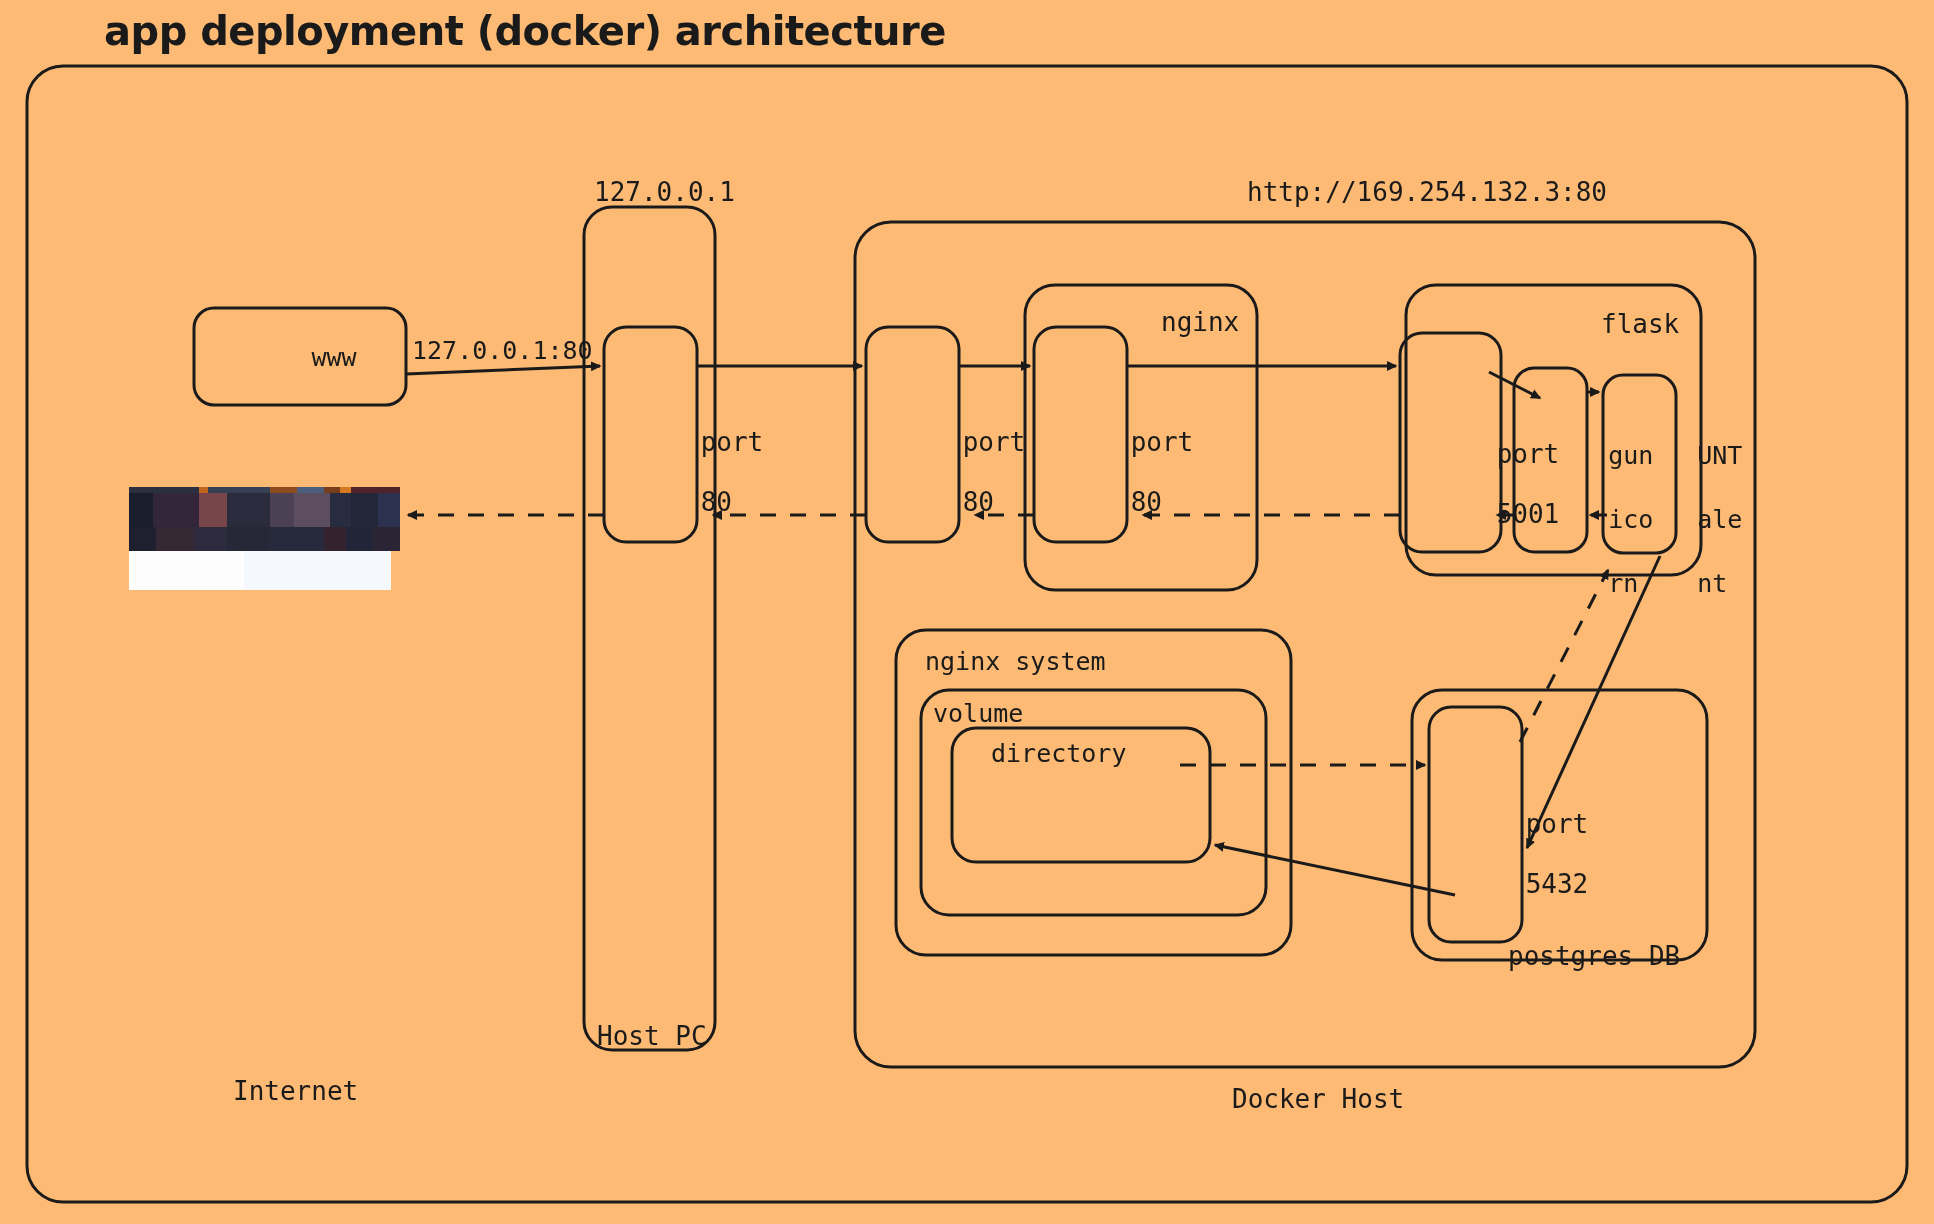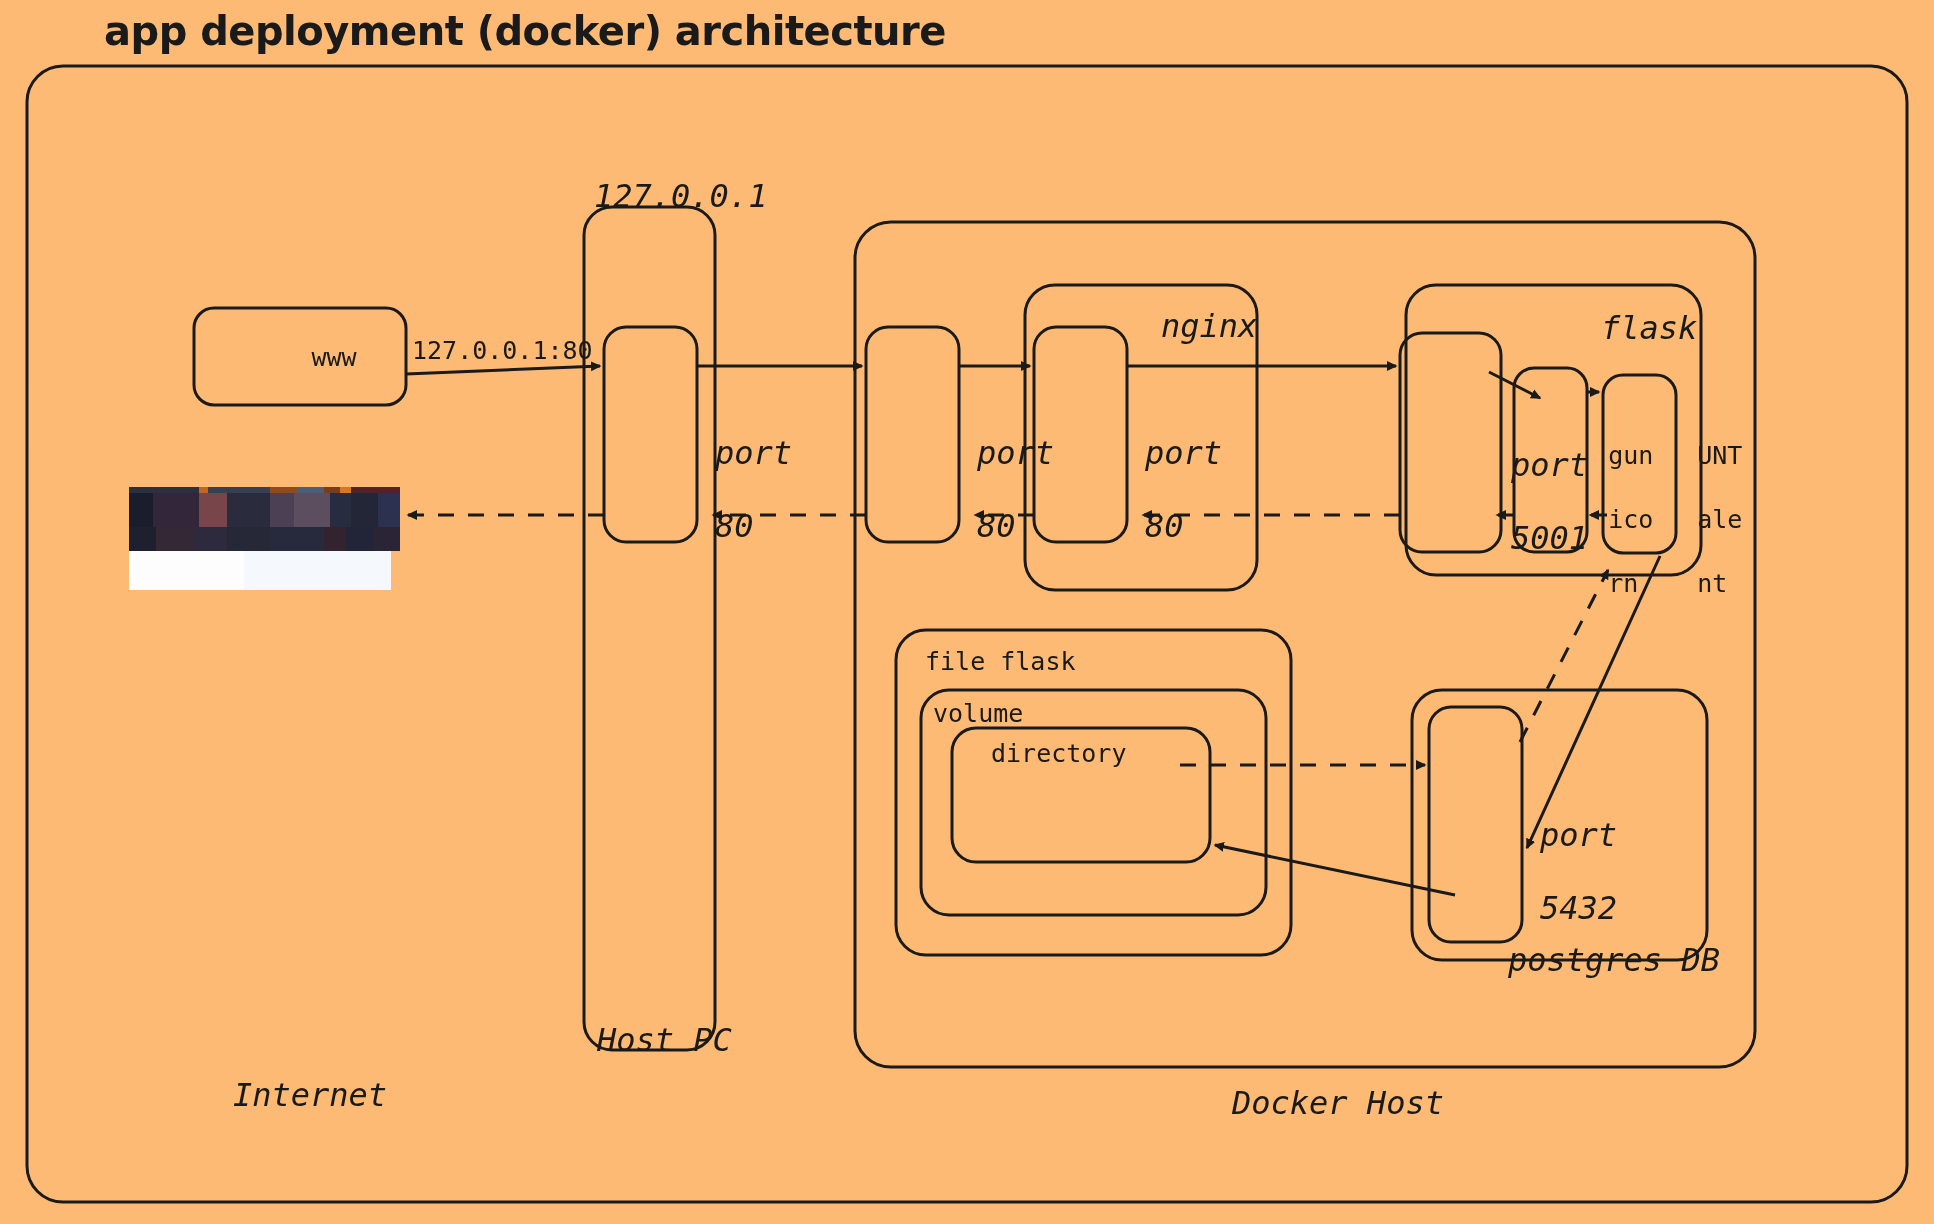--- a/index.html
+++ b/index.html
@@ -34,21 +34,21 @@
     white-space: nowrap;
   }
   .lbl {
     position: absolute;
     font-family: "DejaVu Sans Mono", "Liberation Mono", monospace;
     color: #1a1a1a;
     white-space: pre;
     line-height: 1.15;
   }
   .mono-24 { font-size: 25px; }
-  .mono-26 { font-size: 32px; font-style: italic; }
+  .mono-26 { font-size: 26px; }
   .ctr { text-align: center; padding-left: 34px; }
   .redacted {
     position: absolute;
     left: 129px;
     top: 487px;
     width: 271px;
     height: 64px;
     background:
       linear-gradient(to right,
         #1a1d2b 0%,   #1a1d2b 9%,
@@ -165,20 +165,21 @@
       <path d="M1034,515 L975,515" marker-end="url(#arrowhead)"></path>
       <path d="M866,515 L713,515" marker-end="url(#arrowhead)"></path>
       <path d="M604,515 L408,515" marker-end="url(#arrowhead)"></path>
       <path d="M1180,765 L1425,765" marker-end="url(#arrowhead)"></path>
       <path d="M1520,742 L1608,570" marker-end="url(#arrowhead)"></path>
     </g>
   </svg>
 
   <div class="lbl mono-26" style="left:594px; top:178px;">127.0.0.1</div>
 
+  <div class="lbl mono-26" style="left:1247px; top:178px;">http://169.254.132.3:80</div>
 
   <div class="lbl mono-24 ctr" style="left:194px; top:344px; width:212px;">www</div>
 
   <div class="lbl mono-24" style="left:412px; top:337px;">127.0.0.1:80</div>
 
   <div class="lbl mono-26 ctr" style="left:604px; top:398px; width:93px;">
     <span>port</span><br>
     <span>80</span>
   </div>
 
@@ -206,21 +207,21 @@
     <span>ale</span><br>
     <span>nt</span>
   </div>
 
   <div class="lbl mono-24 ctr" style="left:1514px; top:408px; width:73px; line-height:1.28;">
     <span>gun</span><br>
     <span>ico</span><br>
     <span>rn</span>
   </div>
 
-  <div class="lbl mono-24" style="left:925px; top:648px;">file flask</div>
+  <div class="lbl mono-24" style="left:925px; top:648px;">nginx system</div>
 
   <div class="lbl mono-24" style="left:933px; top:700px;">volume</div>
 
   <div class="lbl mono-24" style="left:991px; top:740px;">directory</div>
 
   <div class="lbl mono-26 ctr" style="left:1429px; top:780px; width:93px;">
     <span>port</span><br>
     <span>5432</span>
   </div>
 

